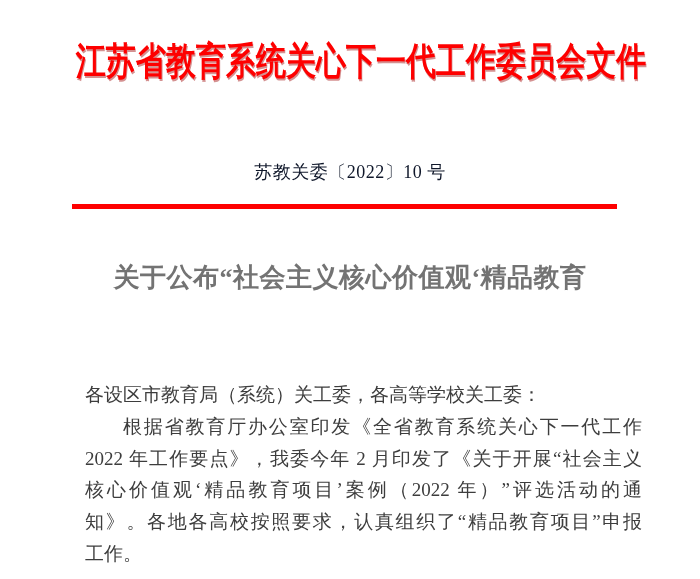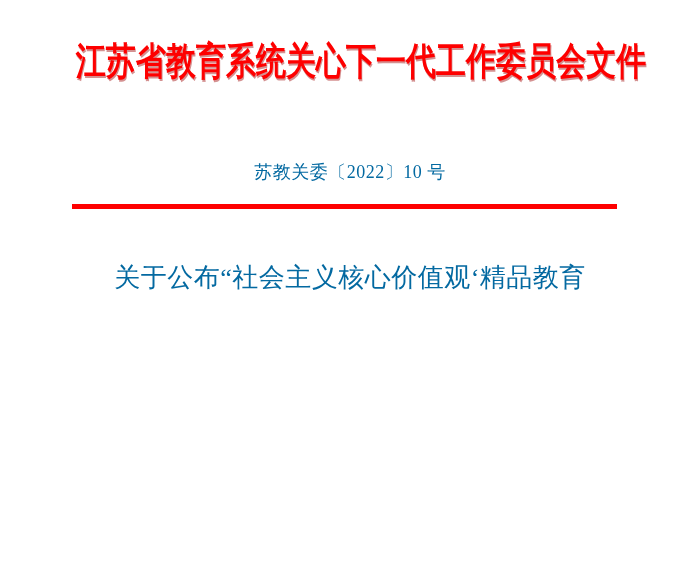--- a/index.html
+++ b/index.html
@@ -34,42 +34,42 @@
     text-shadow: 1px 1.5px 0 rgba(160, 10, 10, 0.45);
   }
   
   .doc-number {
     position: absolute;
     top: 160px;
     left: 0;
     width: 700px;
     text-align: center;
     font-size: 18px;
-    color: #0369a1;
+    color: #0f172a;
     letter-spacing: 0.5px;
   }
   
   .red-rule {
     position: absolute;
     left: 72px;
     top: 204px;
     width: 545px;
     height: 5px;
     background: #fe0000;
   }
   
   .notice-title {
     position: absolute;
     top: 257px;
     left: 0;
     width: 700px;
     text-align: center;
     font-size: 26px;
-    font-weight: normal;
-    color: #0369a1;
+    font-weight: bold;
+    color: #737373;
     line-height: 41px;
     letter-spacing: 0.5px;
   }
   
   .body-block {
     position: absolute;
     left: 85px;
     top: 379px;
     width: 557px;
     font-size: 19px;
@@ -94,14 +94,22 @@
   </div>
 
   <div class="doc-number">苏教关委〔2022〕10 号</div>
 
   <div class="red-rule"></div>
 
   <div class="notice-title">
     <div>关于公布“社会主义核心价值观‘精品教育</div>
   </div>
 
+  <div class="body-block">
+    <div class="bline natural">各设区市教育局（系统）关工委，各高等学校关工委：</div>
+    <div class="bline just indent">根据省教育厅办公室印发《全省教育系统关心下一代工作</div>
+    <div class="bline just">2022 年工作要点》，我委今年 2 月印发了《关于开展“社会主义</div>
+    <div class="bline just">核心价值观‘精品教育项目’案例（2022 年）”评选活动的通</div>
+    <div class="bline just">知》。各地各高校按照要求，认真组织了“精品教育项目”申报</div>
+    <div class="bline natural">工作。</div>
+  </div>
 
 </div>
 
 </body></html>

